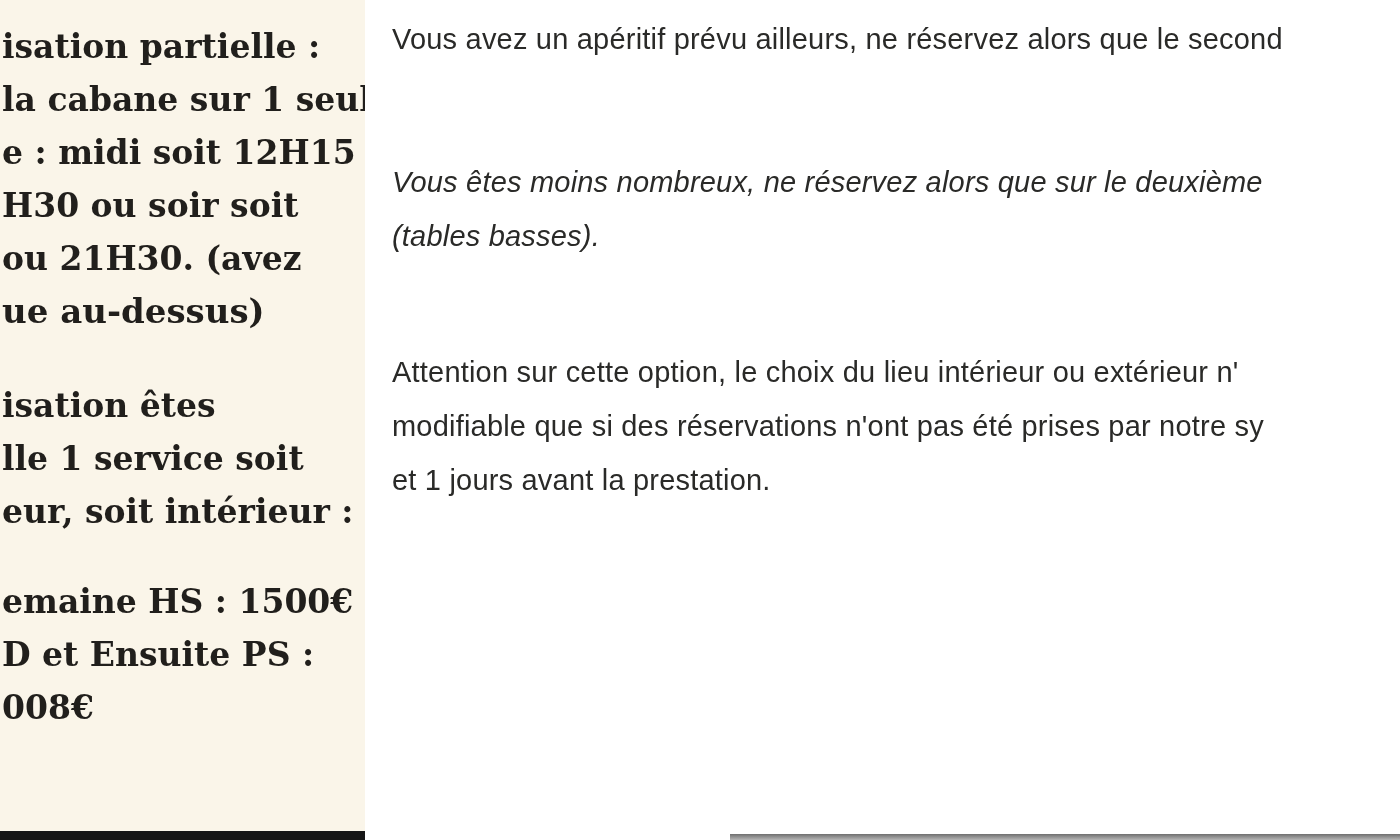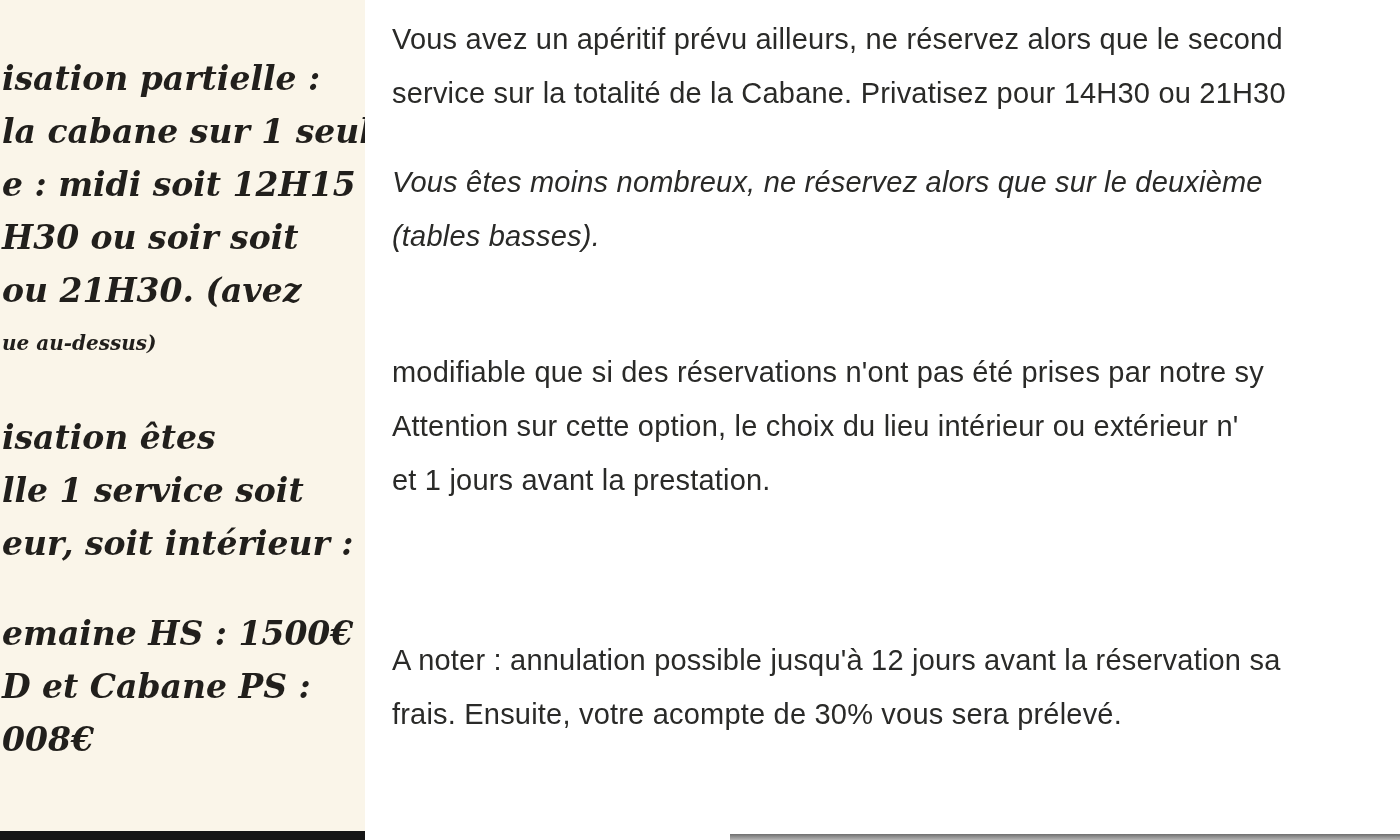--- a/index.html
+++ b/index.html
@@ -14,31 +14,29 @@
   
   .left-panel {
     position: absolute; left: 0; top: 0;
     width: 365px; height: 840px;
     background: #FAF5E9;
     overflow: hidden;
   }
   .left-para {
     position: absolute; left: 0;
     font-family: "DejaVu Serif", serif;
-    font-style: italic;
     font-weight: 700;
     font-size: 33px;
     line-height: 53px;
     color: #211f1c;
     white-space: nowrap;
-    margin-top: 32px;
   }
   .left-para .line { padding-left: 2px; }
   .left-para .line.small {
-    font-size: 20px;
+    font-size: 34px;
     font-weight: 600;
   }
   .para-a { top: 20px; }
   .para-b { top: 379px; }
   .para-c { top: 575px; }
 
   
   .main-panel {
     position: absolute; left: 365px; top: 0;
     width: 1035px; height: 840px;
@@ -87,44 +85,39 @@
   </div>
 
   <div class="left-para para-b">
     <div class="line">isation êtes</div>
     <div class="line">lle 1 service soit</div>
     <div class="line">eur, soit intérieur :</div>
   </div>
 
   <div class="left-para para-c">
     <div class="line">emaine HS : 1500€</div>
-    <div class="line">D et Cabane PS :</div>
+    <div class="line">D et Ensuite PS :</div>
     <div class="line">008€</div>
   </div>
 
   <div class="footer-bar-left"></div>
 </div>
 
 <div class="main-panel">
 
   <div class="main-para para-1">
     <div class="line">Vous avez un apéritif prévu ailleurs, ne réservez alors que le second</div>
-    <div class="line">service sur la totalité de la Cabane. Privatisez pour 14H30 ou 21H30</div>
   </div>
 
   <div class="main-para para-2">
     <div class="line">Vous êtes moins nombreux, ne réservez alors que sur le deuxième</div>
     <div class="line">(tables basses).</div>
   </div>
 
   <div class="main-para para-3">
+    <div class="line">Attention sur cette option, le choix du lieu intérieur ou extérieur n'</div>
     <div class="line">modifiable que si des réservations n'ont pas été prises par notre sy</div>
-    <div class="line">Attention sur cette option, le choix du lieu intérieur ou extérieur n'</div>
     <div class="line">et 1 jours avant la prestation.</div>
   </div>
 
-  <div class="main-para para-4">
-    <div class="line">A noter : annulation possible jusqu'à 12 jours avant la réservation sa</div>
-    <div class="line">frais. Ensuite, votre acompte de 30% vous sera prélevé.</div>
-  </div>
 
   <div class="footer-bar-right"></div>
 </div>
 
 </body></html>

